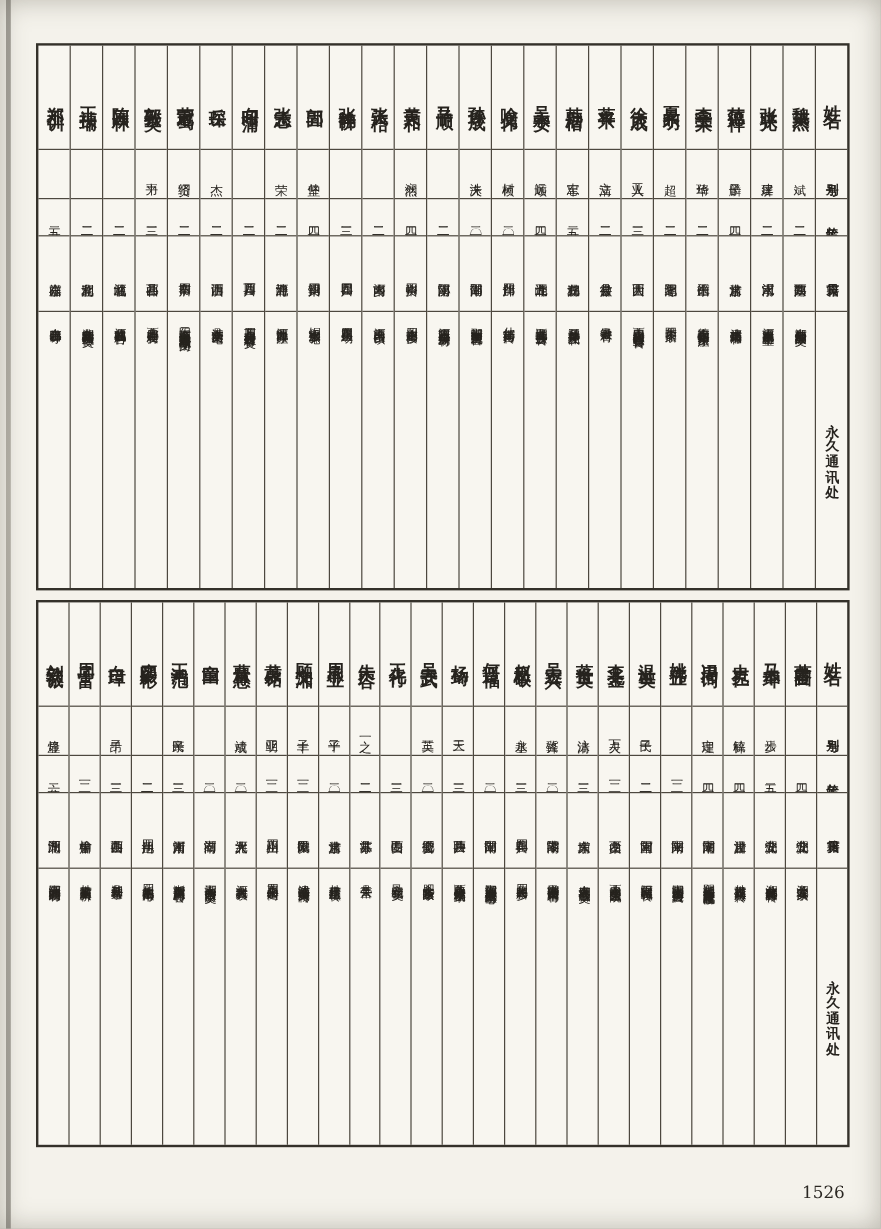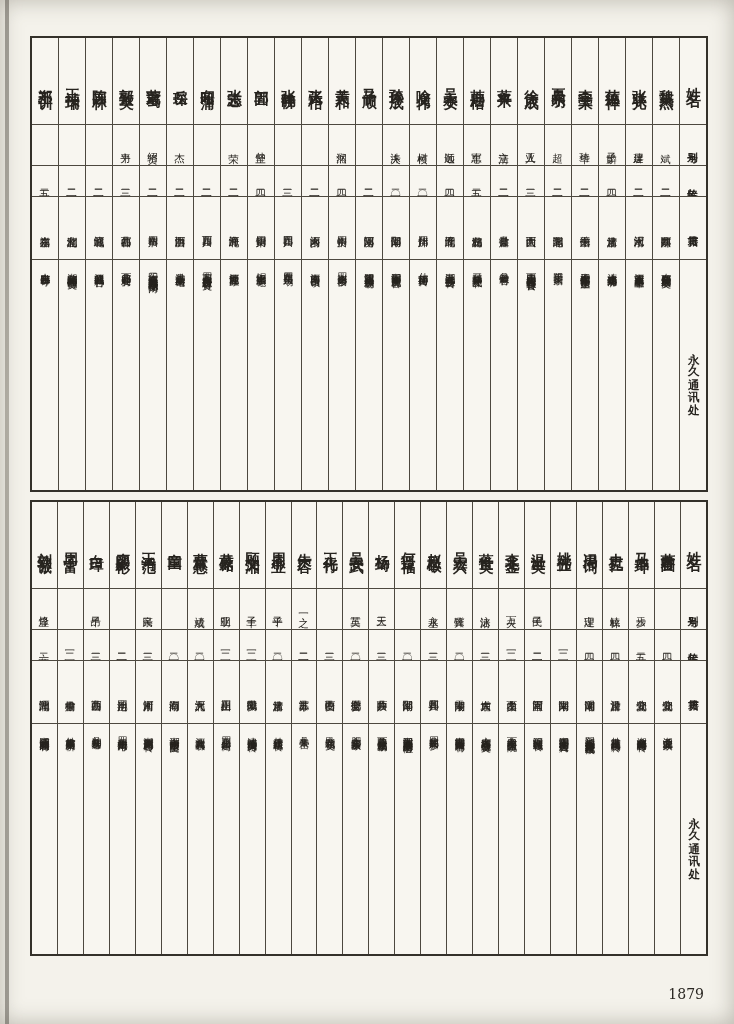--- a/index.html
+++ b/index.html
@@ -415,14 +415,14 @@
       </div>
       <div class="col">
         <div class="cell name-cell">刘钦诚</div>
         <div class="cell alias-cell">烽显</div>
         <div class="cell age-cell">二六</div>
         <div class="cell native-place-cell">湖北沔阳</div>
         <div class="cell address-cell">湖北沔阳塘湾刘时和收</div>
       </div>
     </div>
 
-  <div class="page-number">1879</div>
+  <div class="page-number">1526</div>
 </div>
 
 </body></html>

